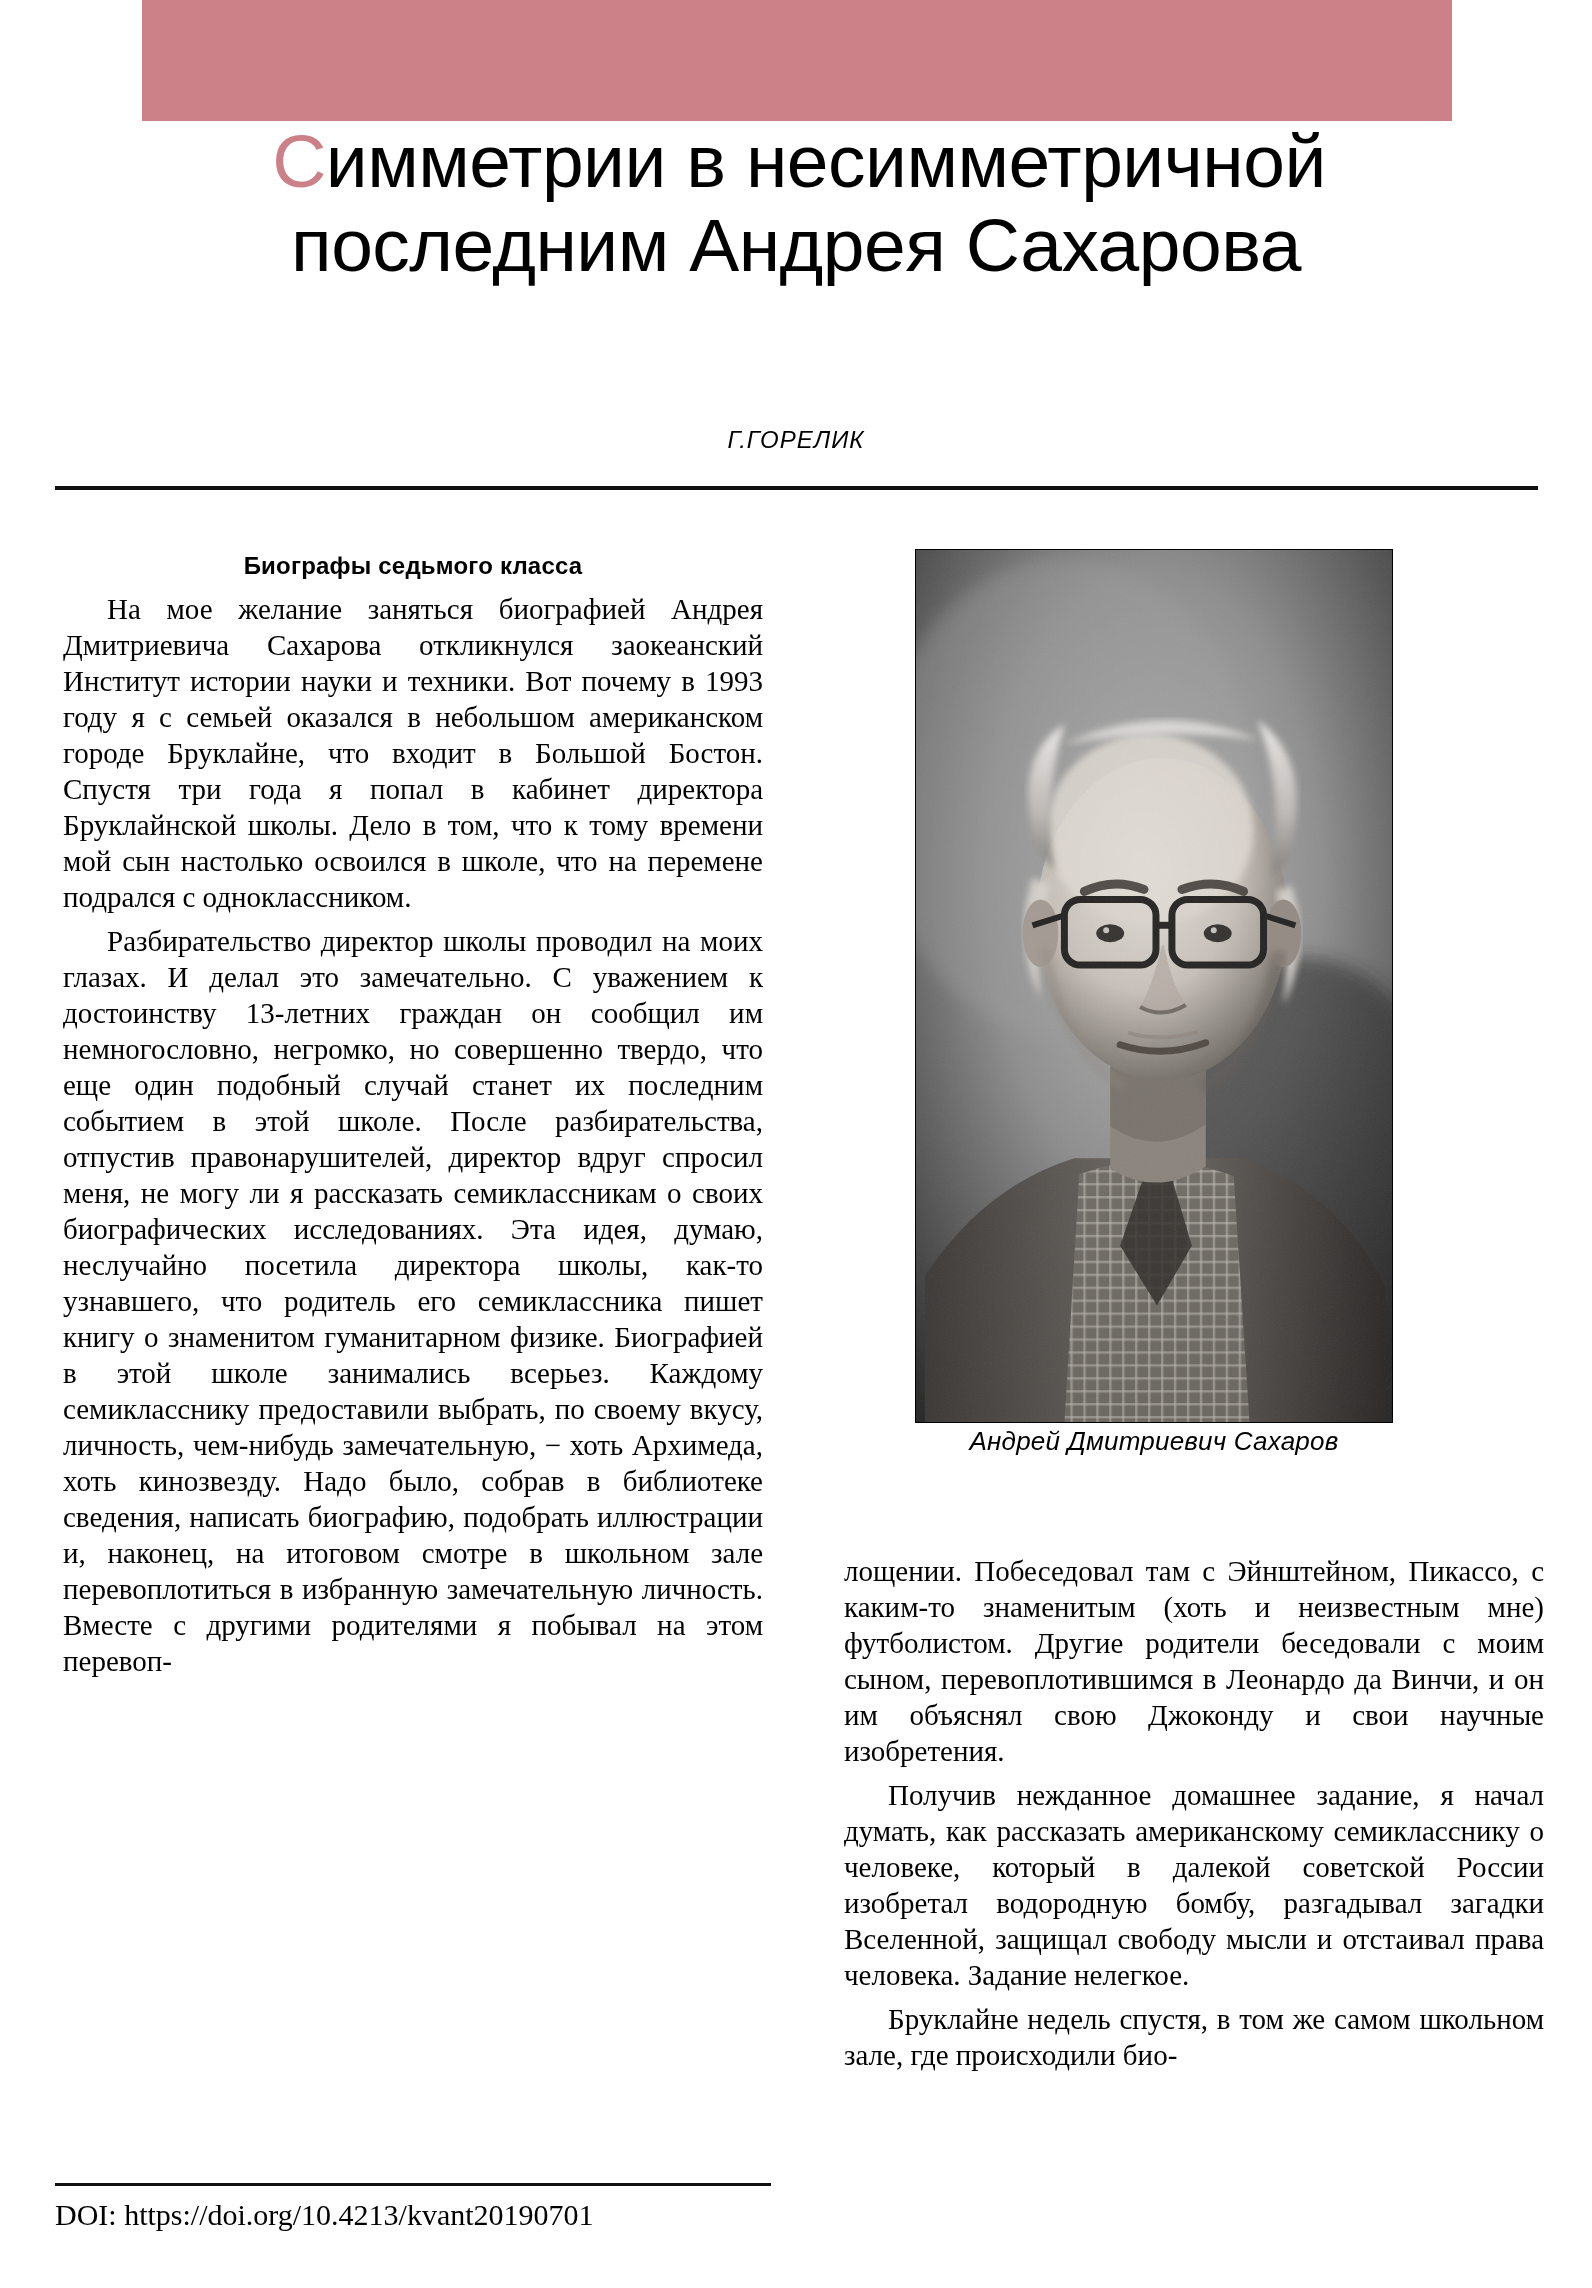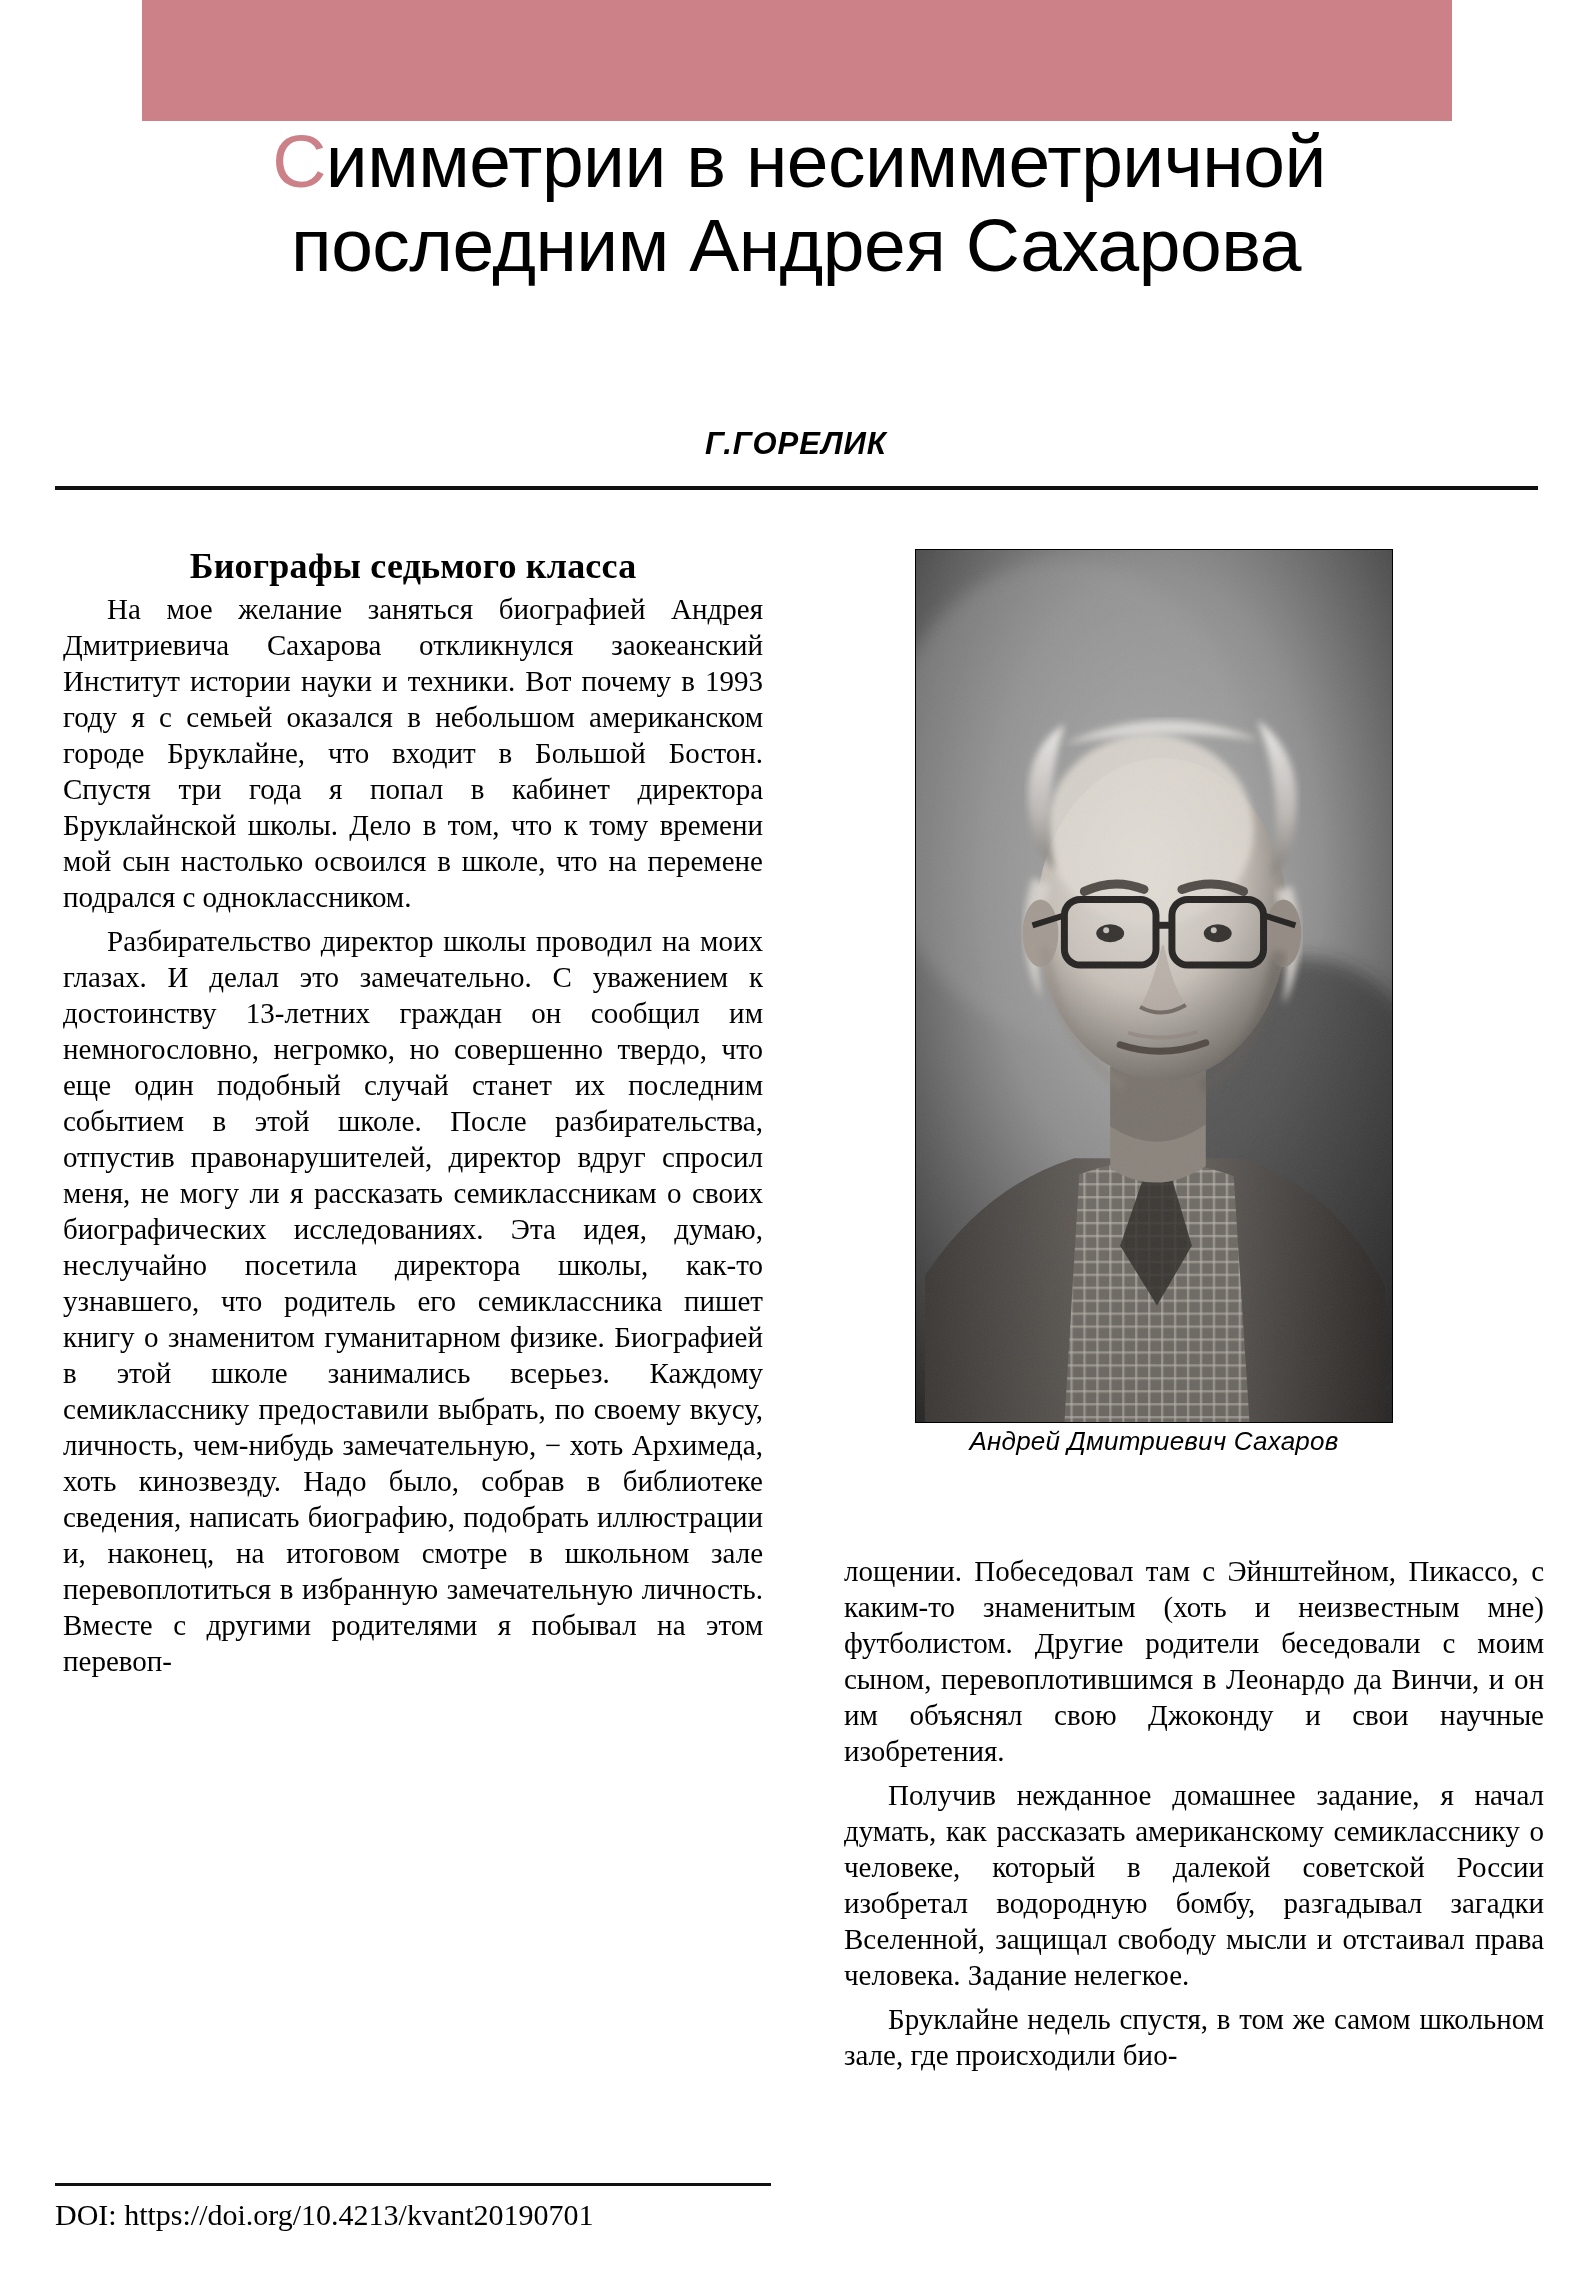--- a/index.html
+++ b/index.html
@@ -57,22 +57,22 @@
   }
 
   .byline {
     position: absolute;
     left: 40px;
     top: 426px;
     width: 1512px;
     text-align: center;
     font-family: "Liberation Sans", "DejaVu Sans", sans-serif;
     font-style: italic;
-    font-weight: bold;
-    font-size: 31px;
+    font-weight: normal;
+    font-size: 24px;
     letter-spacing: 1px;
   }
 
   .rule-top {
     position: absolute;
     left: 55px;
     top: 486px;
     width: 1483px;
     height: 0;
     border-top: 4px solid #111111;
@@ -86,23 +86,23 @@
     font-size: 29px;
     line-height: 36px;
     text-align: justify;
     text-justify: inter-word;
     hyphens: none;
   }
   .col-left  { left: 55px;  }
   .col-right { left: 836px; top: 1545px; width: 716px; }
 
   .section-head {
-    font-family: Liberation Serif, serif;
+    font-family: Liberation Sans, sans-serif;
     font-weight: bold;
-    font-size: 36px;
+    font-size: 24px;
     line-height: 34px;
     text-align: center;
     margin: 0 0 6px 0;
     letter-spacing: 0.2px;
   }
   .para {
     margin: 8px;
     text-indent: 44px;
   }
   .para.cont { text-indent: 0; }

